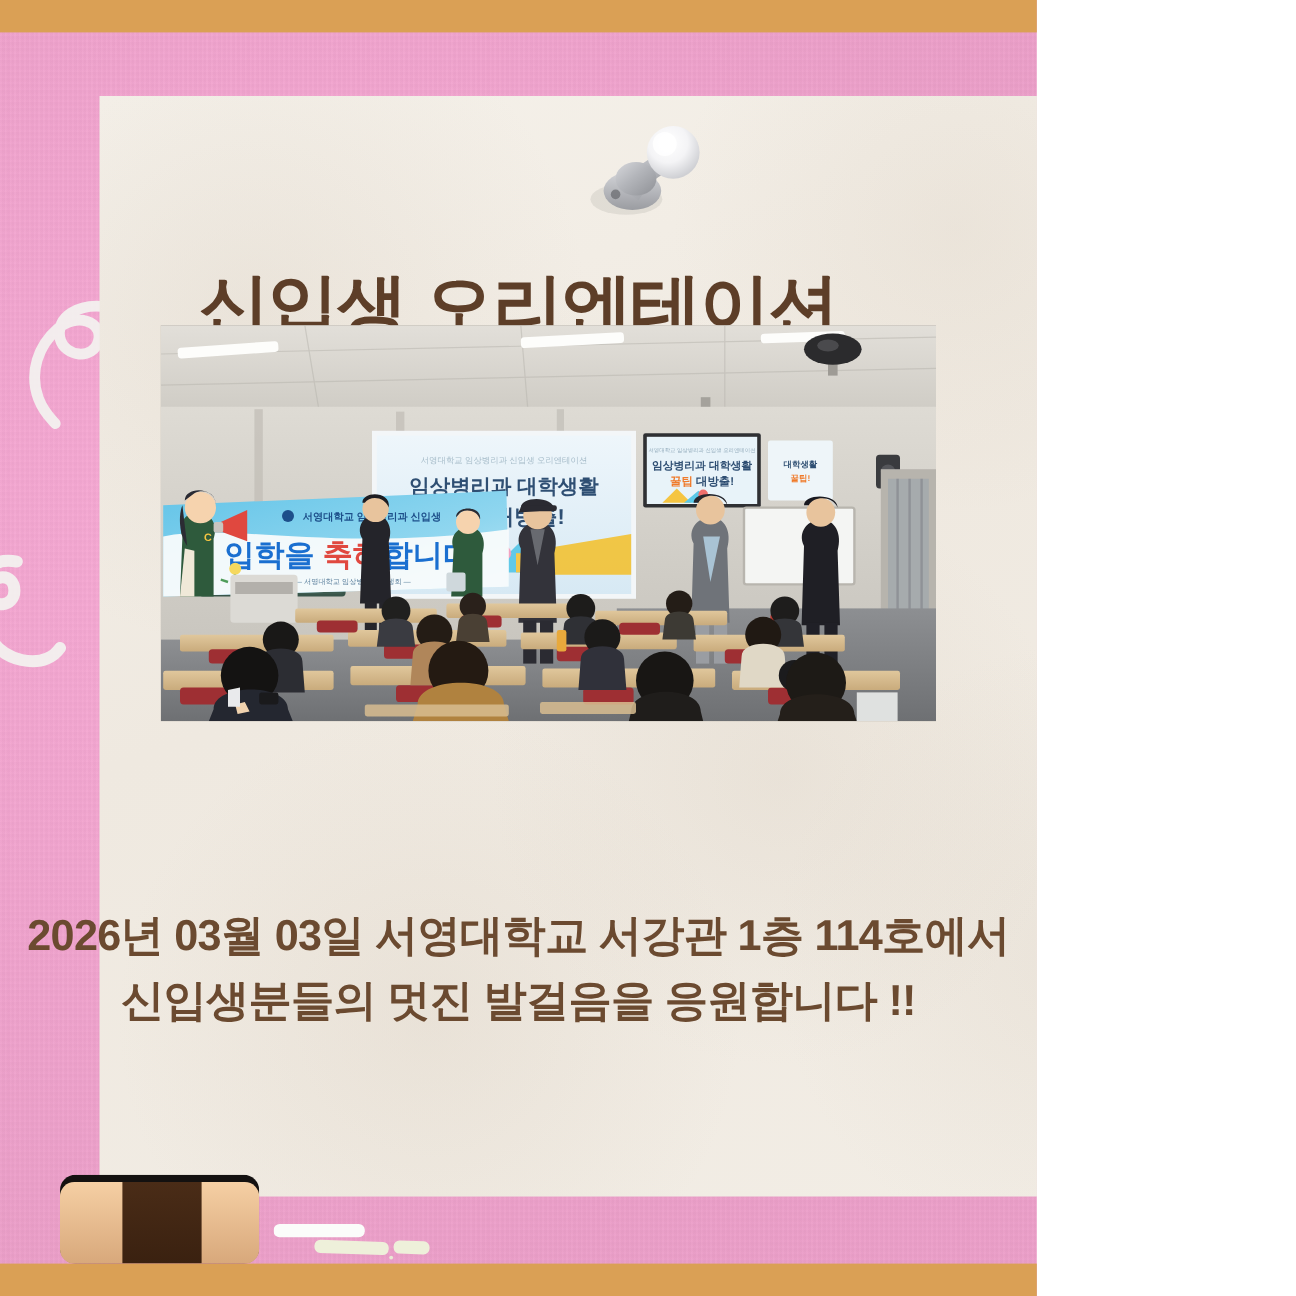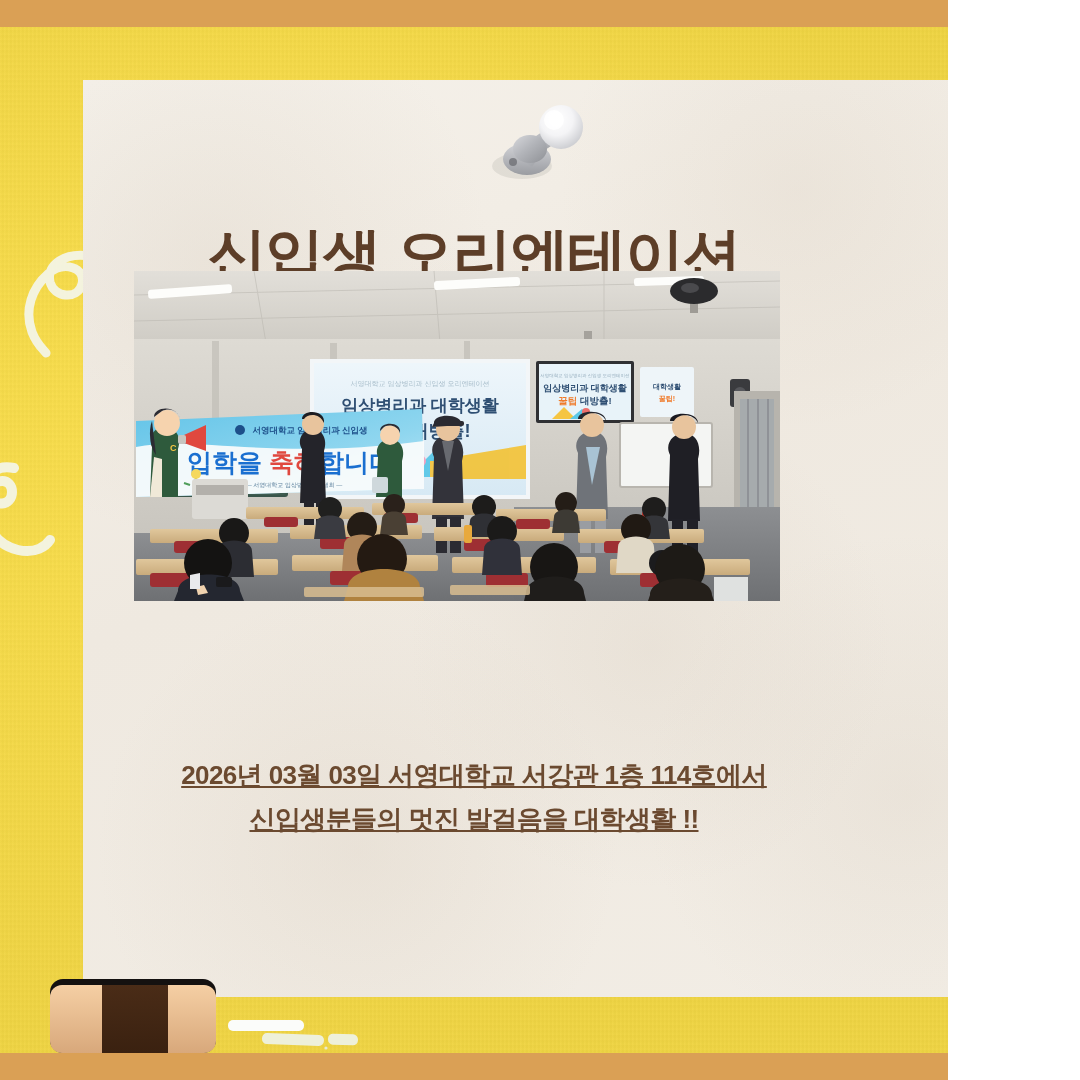--- a/index.html
+++ b/index.html
@@ -7,24 +7,24 @@
     padding: 0;
     background: #ffffff;
   }
   body {
     font-family: "Liberation Sans", sans-serif;
   }
 
   
   .poster {
     position: relative;
-    width: 948px;
+    width: 864px;
     height: 1080px;
     overflow: hidden;
-    background: #fde047;
+    background: #f9a8d4;
   }
 
   
   .board-texture {
     position: absolute;
     inset: 0;
     background:
       repeating-linear-gradient(90deg,
         rgba(255,255,255,0.018) 0px,
         rgba(255,255,255,0.018) 1px,
@@ -147,28 +147,27 @@
   
   .caption {
     position: absolute;
     left: 0;
     right: 0;
     top: 762px;
     text-align: center;
     z-index: 4;
   }
   .caption-line {
-    font-size: 26px;
+    font-size: 36px;
     font-weight: 700;
     color: #6b4a30;
     letter-spacing: -0.6px;
     line-height: 1.0;
     margin: 0 0 18px 0;
     white-space: nowrap;
-    text-decoration: underline;
   }
   .caption-line:last-child { margin-bottom: 0; }
 
   
   .tray { position: absolute; z-index: 5; }
   .eraser {
     left: 50px;
     top: 979px;
     width: 166px;
     height: 74px;
@@ -538,21 +537,21 @@
 
       <rect x="170" y="316" width="120" height="10" rx="2" fill="#d8bd90" opacity="0.85"></rect>
       <rect x="316" y="314" width="80" height="10" rx="2" fill="#d8bd90" opacity="0.85"></rect>
 
       <rect x="330" y="254" width="8" height="18" rx="2" fill="#e8a93c"></rect>
     </svg>
   </div>
 
   <div class="caption">
     <p class="caption-line">2026년 03월 03일 서영대학교 서강관 1층 114호에서</p>
-    <p class="caption-line">신입생분들의 멋진 발걸음을 대학생활 !!</p>
+    <p class="caption-line">신입생분들의 멋진 발걸음을 응원합니다 !!</p>
   </div>
 
   <div class="tray eraser">
     <svg width="166" height="74" viewBox="0 0 166 74">
       <defs>
         <linearGradient id="erTan" x1="0" y1="0" x2="0" y2="1">
           <stop offset="0%" stop-color="#f5cfa4"></stop>
           <stop offset="100%" stop-color="#d8a87b"></stop>
         </linearGradient>
         <linearGradient id="erDark" x1="0" y1="0" x2="0" y2="1">

